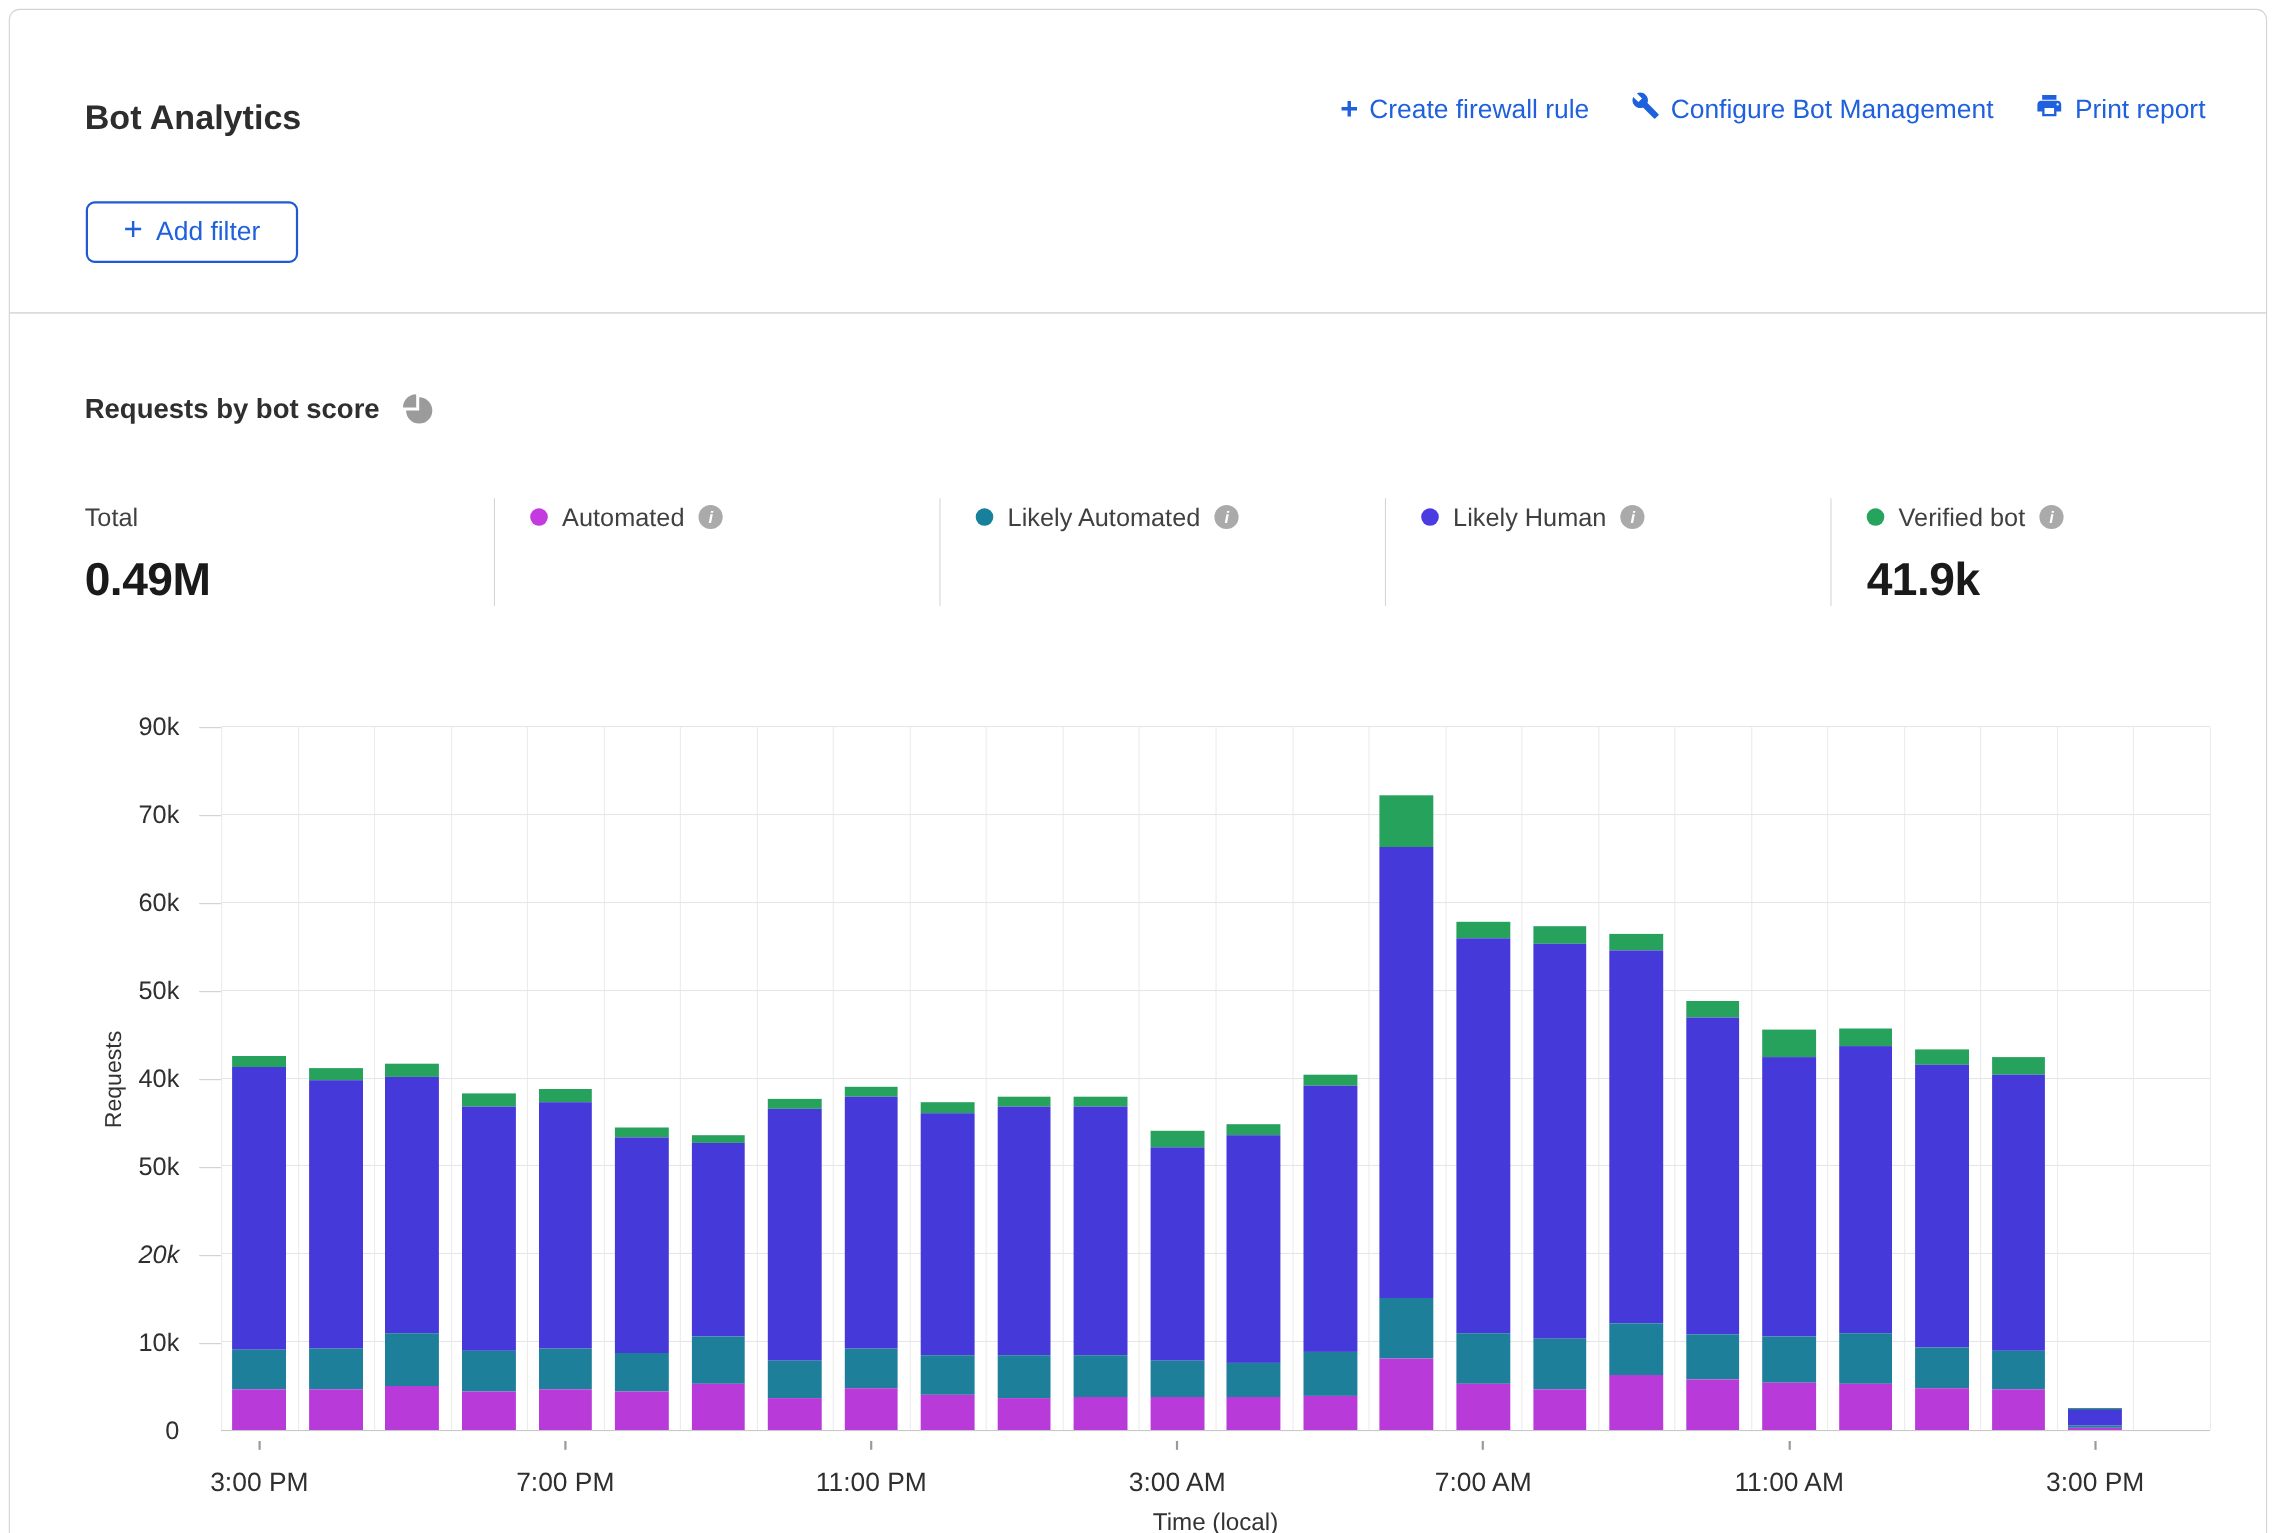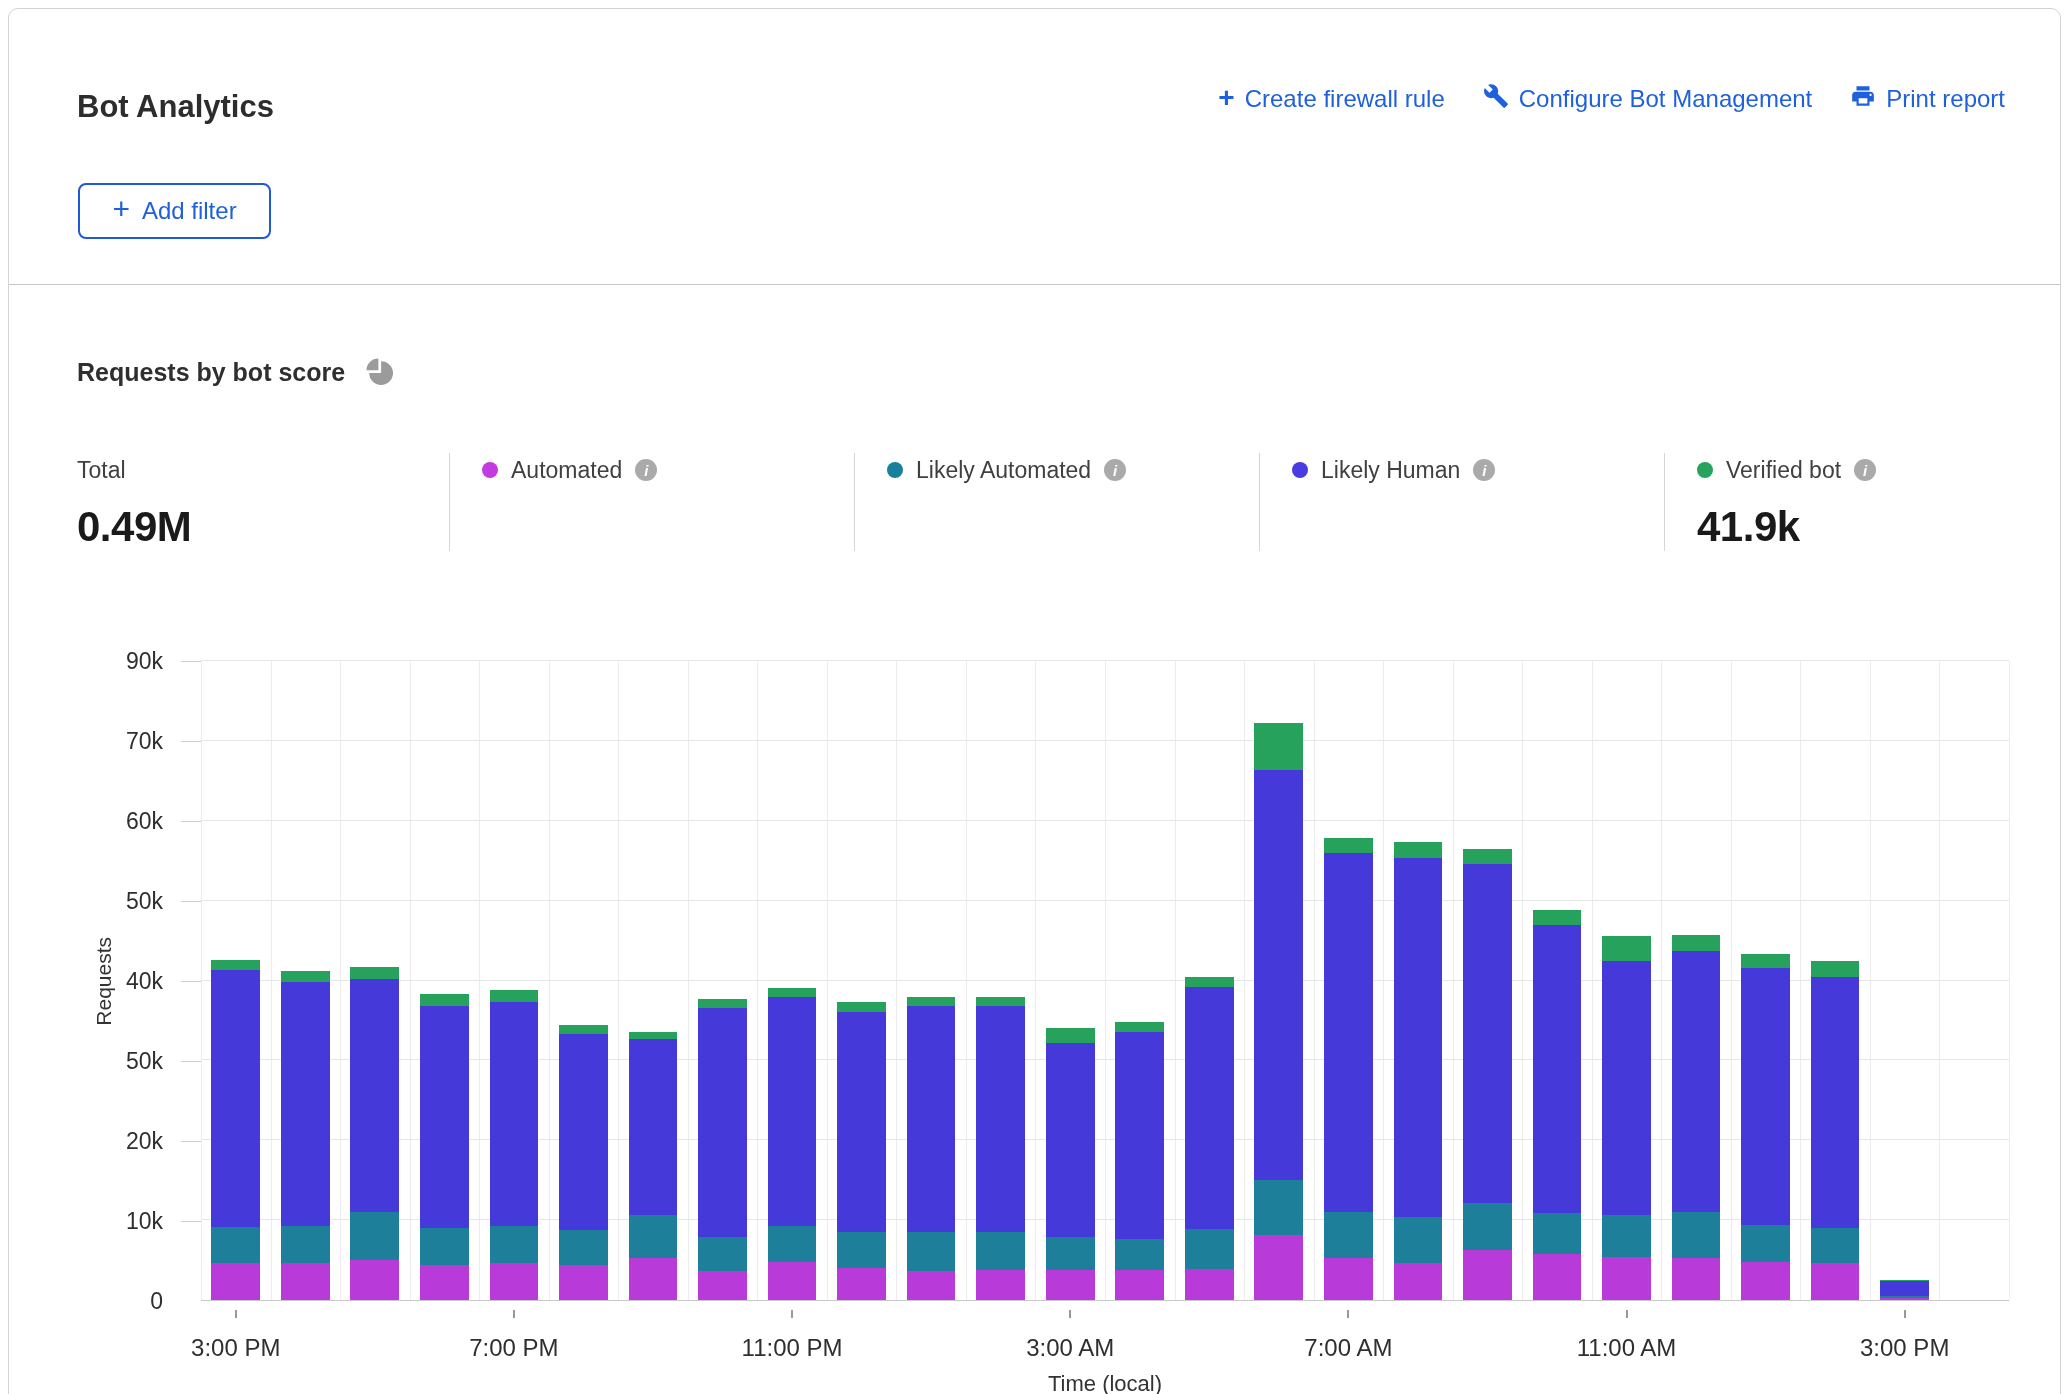--- a/index.html
+++ b/index.html
@@ -144,21 +144,21 @@
       <div class="stat-value">41.9k</div>
     </div>
   </div>
 
   <div class="y-axis-title">
     <span>Requests</span>
   </div>
   <div class="y-axis-labels">
       <div class="ylab" style="bottom: 0%;">0</div>
       <div class="ylab" style="bottom: 12.5%;">10k</div>
-      <div class="ylab" style="bottom: 25%;">20k</div>
+      <div class="ylab" style="bottom: 25%; font-style: italic;">20k</div>
       <div class="ylab" style="bottom: 37.5%;">50k</div>
       <div class="ylab" style="bottom: 50%;">40k</div>
       <div class="ylab" style="bottom: 62.5%;">50k</div>
       <div class="ylab" style="bottom: 75%;">60k</div>
       <div class="ylab" style="bottom: 87.5%;">70k</div>
       <div class="ylab" style="bottom: 100%;">90k</div>
     </div>
   <div class="plot">
       <div class="vgrid" style="left: 0%;"></div>
       <div class="vgrid" style="left: 3.84615%;"></div>

